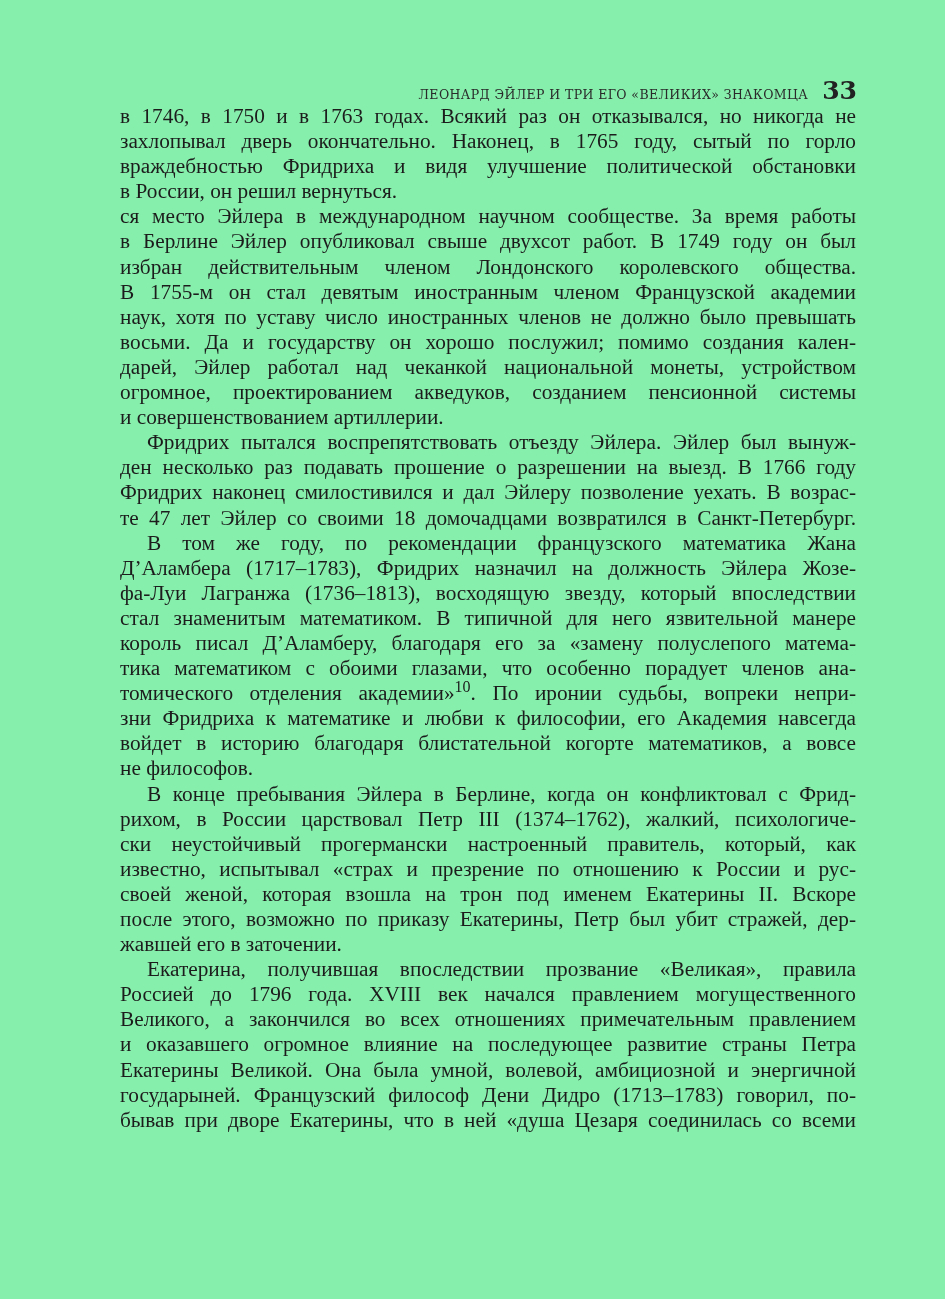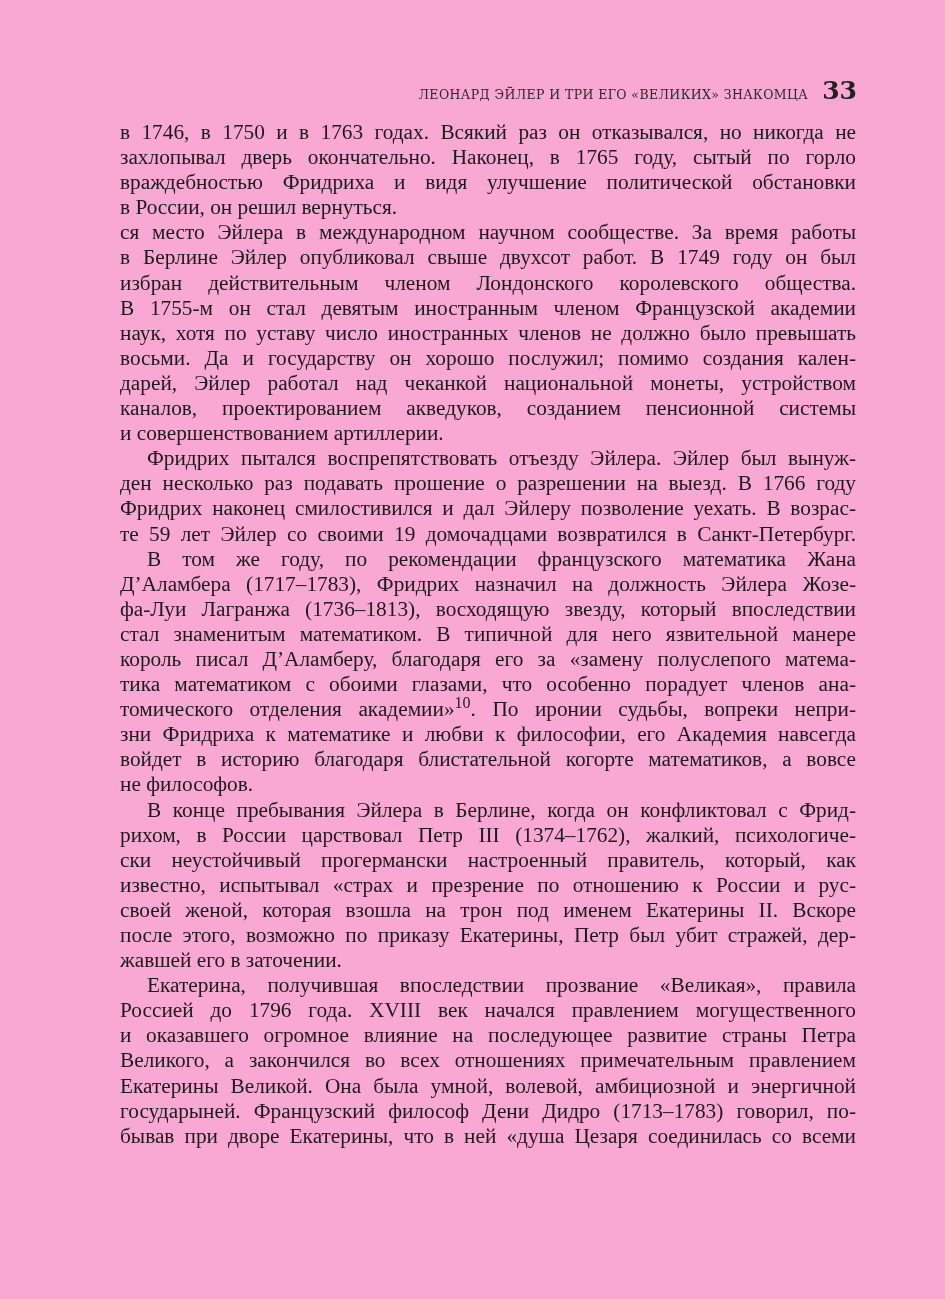--- a/index.html
+++ b/index.html
@@ -1,30 +1,30 @@
 <!DOCTYPE html>
 <html><head>
 <meta charset="utf-8">
 <style>
   html, body { margin: 0; padding: 0; background: #ffffff; }
   body { width: 945px; height: 1299px; position: relative; overflow: hidden; }
   .page {
     position: absolute; left: 0; top: 0; width: 945px; height: 1299px;
-    background: #f9a8d4;
+    background: #86efac;
   }
   .running-head {
     position: absolute; top: 76px; right: 88px;
     font-family: "DejaVu Serif", serif;
     font-size: 12.5px; letter-spacing: 0.4px; color: #2a2a2a;
     display: flex; align-items: baseline; gap: 14px;
   }
   .running-head .title { text-transform: uppercase; }
   .running-head .num { font-size: 25px; font-weight: bold; color: #222; letter-spacing: 0; }
   .body-text {
-    position: absolute; left: 120px; top: 120px; width: 736px;
+    position: absolute; left: 120px; top: 104px; width: 736px;
     font-family: "Liberation Serif", serif;
     font-size: 21.3px; line-height: 25.1px; color: #1c1c1c;
   }
   .line {
     display: block; white-space: nowrap; text-align: justify;
     text-align-last: justify; height: 25.1px;
   }
   .line.last { text-align-last: left; }
   .line.indent { padding-left: 27px; }
   sup { font-size: 16px; line-height: 0; vertical-align: super; }
@@ -49,29 +49,29 @@
     </div>
 
     <div>
       <span class="line">ся место Эйлера в международном научном сообществе. За время работы</span>
       <span class="line">в Берлине Эйлер опубликовал свыше двухсот работ. В 1749 году он был</span>
       <span class="line">избран действительным членом Лондонского королевского общества.</span>
       <span class="line">В 1755-м он стал девятым иностранным членом Французской академии</span>
       <span class="line">наук, хотя по уставу число иностранных членов не должно было превышать</span>
       <span class="line">восьми. Да и государству он хорошо послужил; помимо создания кален-</span>
       <span class="line">дарей, Эйлер работал над чеканкой национальной монеты, устройством</span>
-      <span class="line">каналов, проектированием акведуков, созданием пенсионной системы</span>
+      <span class="line">огромное, проектированием акведуков, созданием пенсионной системы</span>
       <span class="line last">и совершенствованием артиллерии.</span>
     </div>
 
     <div>
       <span class="line indent">Фридрих пытался воспрепятствовать отъезду Эйлера. Эйлер был вынуж-</span>
       <span class="line">ден несколько раз подавать прошение о разрешении на выезд. В 1766 году</span>
       <span class="line">Фридрих наконец смилостивился и дал Эйлеру позволение уехать. В возрас-</span>
-      <span class="line">те 59 лет Эйлер со своими 19 домочадцами возвратился в Санкт-Петербург.</span>
+      <span class="line">те 47 лет Эйлер со своими 18 домочадцами возвратился в Санкт-Петербург.</span>
     </div>
 
     <div>
       <span class="line indent">В том же году, по рекомендации французского математика Жана</span>
       <span class="line">Д’Аламбера (1717–1783), Фридрих назначил на должность Эйлера Жозе-</span>
       <span class="line">фа-Луи Лагранжа (1736–1813), восходящую звезду, который впоследствии</span>
       <span class="line">стал знаменитым математиком. В типичной для него язвительной манере</span>
       <span class="line">король писал Д’Аламберу, благодаря его за «замену полуслепого матема-</span>
       <span class="line">тика математиком с обоими глазами, что особенно порадует членов ана-</span>
       <span class="line"><span>томического отделения академии»</span><sup>10</sup><span>. По иронии судьбы, вопреки непри-</span></span>
@@ -86,21 +86,21 @@
       <span class="line">ски неустойчивый прогермански настроенный правитель, который, как</span>
       <span class="line">известно, испытывал «страх и презрение по отношению к России и рус-</span>
       <span class="line">своей женой, которая взошла на трон под именем Екатерины II. Вскоре</span>
       <span class="line">после этого, возможно по приказу Екатерины, Петр был убит стражей, дер-</span>
       <span class="line last">жавшей его в заточении.</span>
     </div>
 
     <div>
       <span class="line indent">Екатерина, получившая впоследствии прозвание «Великая», правила</span>
       <span class="line">Россией до 1796 года. XVIII век начался правлением могущественного</span>
+      <span class="line">Великого, а закончился во всех отношениях примечательным правлением</span>
       <span class="line">и оказавшего огромное влияние на последующее развитие страны Петра</span>
-      <span class="line">Великого, а закончился во всех отношениях примечательным правлением</span>
       <span class="line">Екатерины Великой. Она была умной, волевой, амбициозной и энергичной</span>
       <span class="line">государыней. Французский философ Дени Дидро (1713–1783) говорил, по-</span>
       <span class="line">бывав при дворе Екатерины, что в ней «душа Цезаря соединилась со всеми</span>
     </div>
 
   </div>
 </div>
 
 </body></html>

